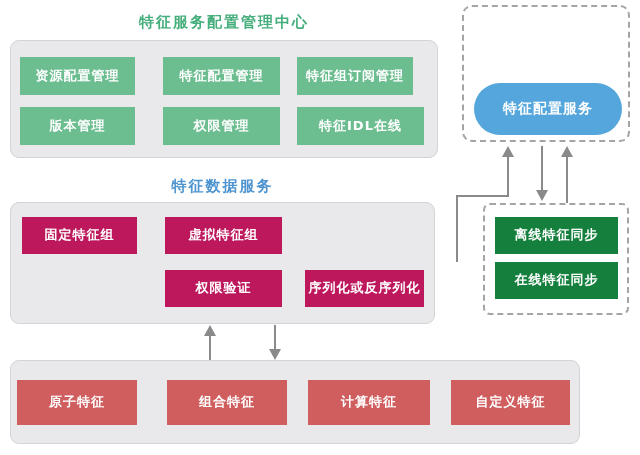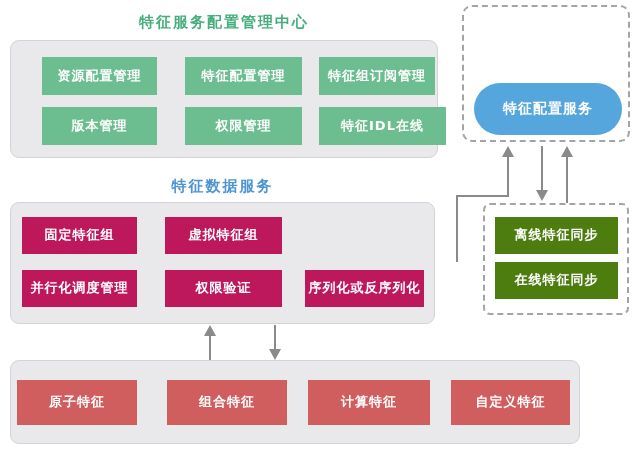--- a/index.html
+++ b/index.html
@@ -12,24 +12,24 @@
     background:#E9E9EB;border:1px solid #D3D3D8;border-radius:9px;
   }
   .dashed-box{
     background:#ffffff;border:2px dashed #A3A3A8;border-radius:10px;
   }
   .btn{
     display:flex;align-items:center;justify-content:center;
     color:#ffffff;font-weight:bold;font-size:13px;letter-spacing:1px;
     text-align:center;line-height:1.1;
   }
-  .btn.green{background:#6CBE90;margin-left:22px;}
+  .btn.green{background:#6CBE90;}
   .btn.blue{background:#be185d;}
   .btn.red{background:#D05E5E;}
-  .btn.lightblue{background:#4d7c0f;}
+  .btn.lightblue{background:#15803d;}
   .btn.configblue{background:#55A6DD;font-size:14px;}
   .diagram-title{
     font-weight:bold;font-size:15px;letter-spacing:2px;text-align:center;
   }
   .title-green{color:#45AE7C;}
   .title-blue{color:#4E94D0;}
   
   .cylinder{position:absolute;}
   .cyl-top{
     position:absolute;top:0;left:0;width:100%;height:16px;border-radius:50%;
@@ -73,21 +73,20 @@
   <div class="abs btn green" style="left:20px;top:107px;width:115px;height:38px;">版本管理</div>
   <div class="abs btn green" style="left:163px;top:107px;width:117px;height:38px;">权限管理</div>
   <div class="abs btn green" style="left:297px;top:107px;width:127px;height:38px;">特征IDL在线</div>
 
   <div class="abs diagram-title title-blue" style="left:10px;top:177px;width:425px;">特征数据服务</div>
 
   <div class="abs panel" style="left:10px;top:202px;width:425px;height:122px;"></div>
 
   <div class="abs btn blue" style="left:22px;top:217px;width:115px;height:37px;">固定特征组</div>
   <div class="abs btn blue" style="left:165px;top:217px;width:117px;height:37px;">虚拟特征组</div>
-  <div class="abs btn blue" style="left:22px;top:270px;width:115px;height:37px;">并行化调度管理</div>
   <div class="abs btn blue" style="left:165px;top:270px;width:117px;height:37px;">权限验证</div>
   <div class="abs btn blue" style="left:305px;top:270px;width:119px;height:37px;">序列化或反序列化</div>
 
   <div class="abs panel" style="left:10px;top:360px;width:570px;height:84px;"></div>
 
   <div class="abs btn red" style="left:17px;top:380px;width:120px;height:45px;">原子特征</div>
   <div class="abs btn red" style="left:167px;top:380px;width:120px;height:45px;">组合特征</div>
   <div class="abs btn red" style="left:308px;top:380px;width:122px;height:45px;">计算特征</div>
   <div class="abs btn red" style="left:451px;top:380px;width:119px;height:45px;">自定义特征</div>
 

